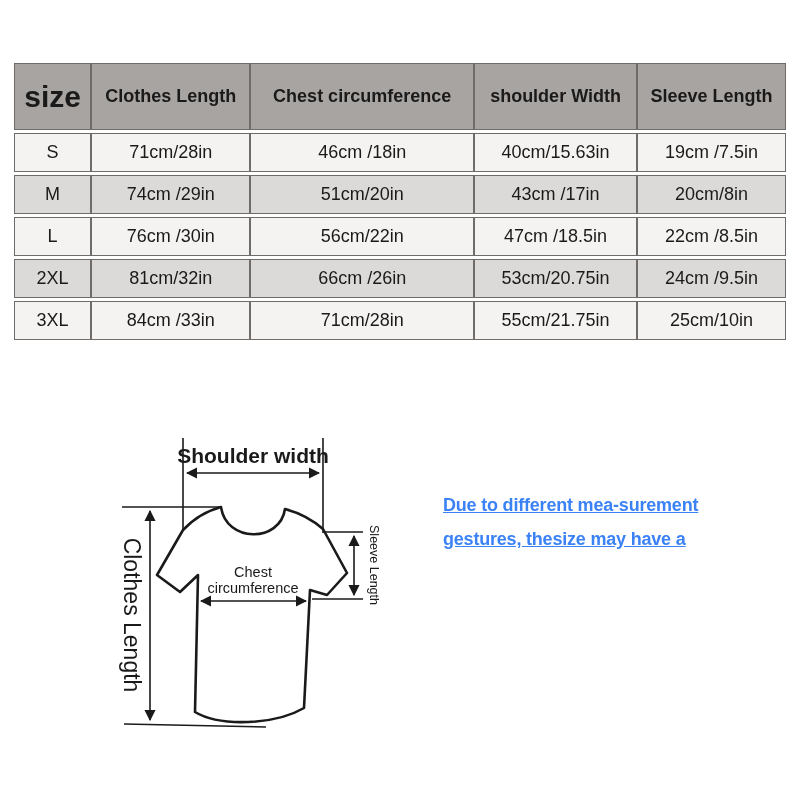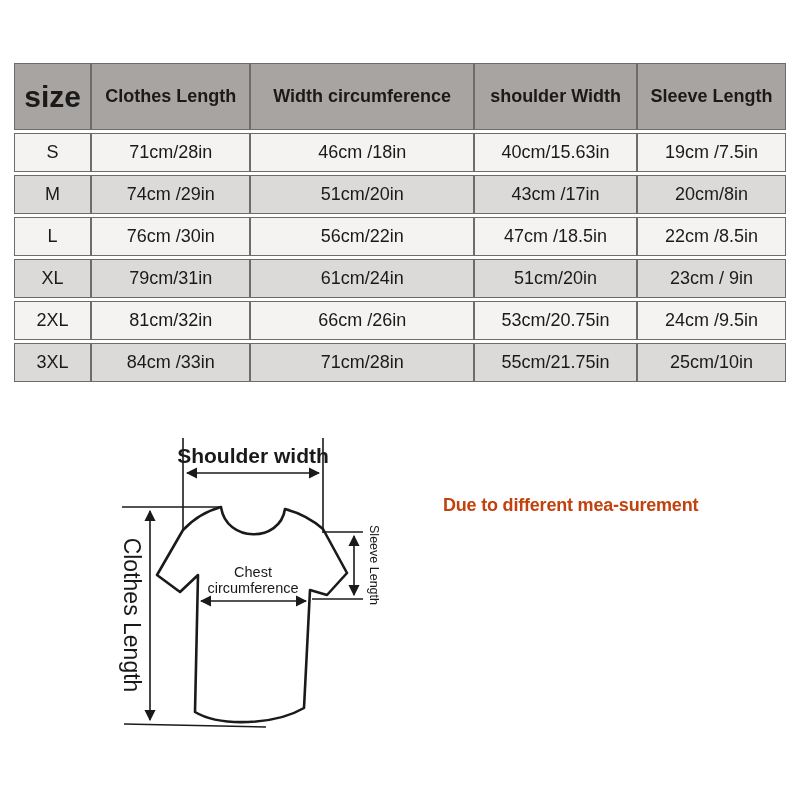--- a/index.html
+++ b/index.html
@@ -29,41 +29,41 @@
   
   .diagram{ position:absolute; left:80px; top:425px; width:320px; height:350px; }
   .diagram text{ fill:var(--text); font-family:"Liberation Sans", sans-serif; }
   .diagram .outline{ fill:none; stroke:var(--line); stroke-width:2.6; stroke-linejoin:round; stroke-linecap:round; }
   .diagram .measure{ stroke:var(--line); stroke-width:1.6; fill:none; }
 
   
   .disclaimer{
     position:absolute; left:443px; top:488px; width:340px;
     font-size:18px; font-weight:bold; letter-spacing:-0.2px;
-    line-height:34px; color:#c2410c;
+    line-height:34px; color:#3b82f6;text-decoration:underline;
   }
 </style>
 </head>
 <body>
 
 <div class="page">
 
   <table class="size-chart">
     <colgroup>
       <col style="width:10%">
         <col style="width:20.6%">
         <col style="width:29%">
       <col style="width:21.1%">
         <col style="width:19.3%">
     </colgroup>
     <thead>
       <tr>
         <th class="size-head">size</th>
         <th>Clothes Length</th>
-        <th>Width circumference</th>
+        <th>Chest circumference</th>
         <th>shoulder Width</th>
         <th>Sleeve Length</th>
       </tr>
     </thead>
     <tbody>
       <tr>
         <td>S</td>
         <td>71cm/28in</td>
         <td>46cm /18in</td>
         <td>40cm/15.63in</td>
@@ -75,27 +75,20 @@
         <td>51cm/20in</td>
         <td>43cm /17in</td>
         <td>20cm/8in</td>
       </tr>
       <tr>
         <td>L</td>
         <td>76cm /30in</td>
         <td>56cm/22in</td>
         <td>47cm /18.5in</td>
         <td>22cm /8.5in</td>
-      </tr>
-      <tr>
-        <td>XL</td>
-        <td>79cm/31in</td>
-        <td>61cm/24in</td>
-        <td>51cm/20in</td>
-        <td>23cm / 9in</td>
       </tr>
       <tr>
         <td>2XL</td>
         <td>81cm/32in</td>
         <td>66cm /26in</td>
         <td>53cm/20.75in</td>
         <td>24cm /9.5in</td>
       </tr>
       <tr>
         <td>3XL</td>
@@ -143,15 +136,16 @@
     <line class="measure" x1="121" y1="176" x2="226" y2="176" marker-start="url(#arr)" marker-end="url(#arr)"></line>
 
     <line class="measure" x1="243" y1="107" x2="283" y2="107"></line>
     <line class="measure" x1="232" y1="174" x2="283" y2="174"></line>
     <line class="measure" x1="274" y1="111" x2="274" y2="170" marker-start="url(#arr)" marker-end="url(#arr)"></line>
     <text x="293" y="140" text-anchor="middle" dominant-baseline="middle" font-size="12.5" transform="rotate(90 293 140)">Sleeve Length</text>
   </svg>
 
   <div class="disclaimer">
     <div>Due to different mea-surement</div>
+    <div>gestures, thesize may have a</div>
   </div>
 
 </div>
 
 </body></html>

